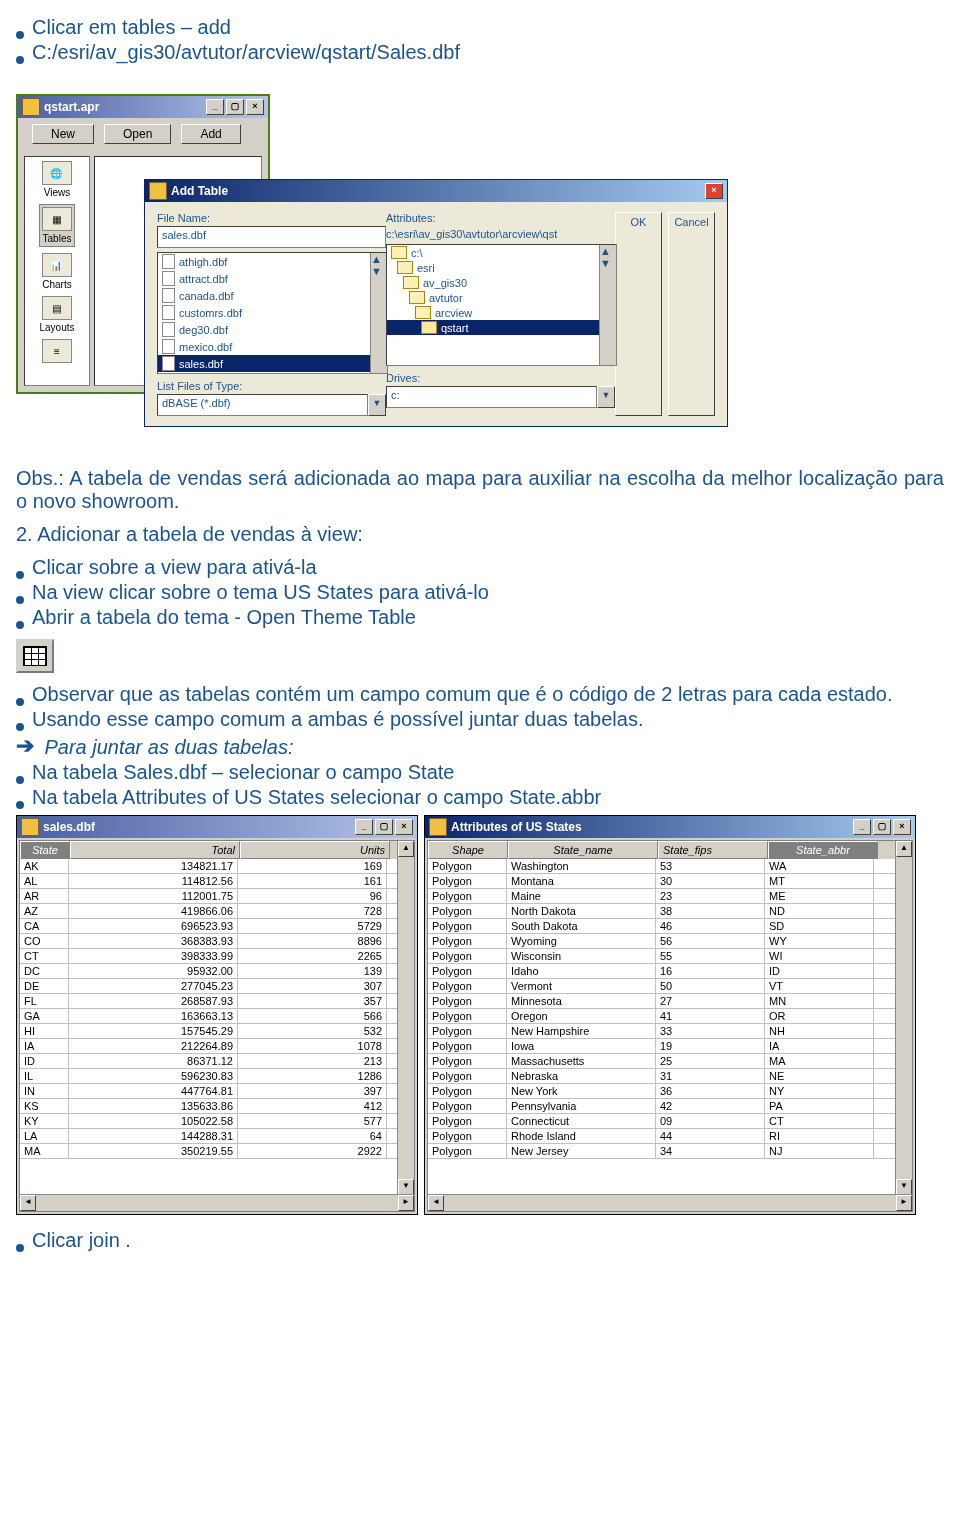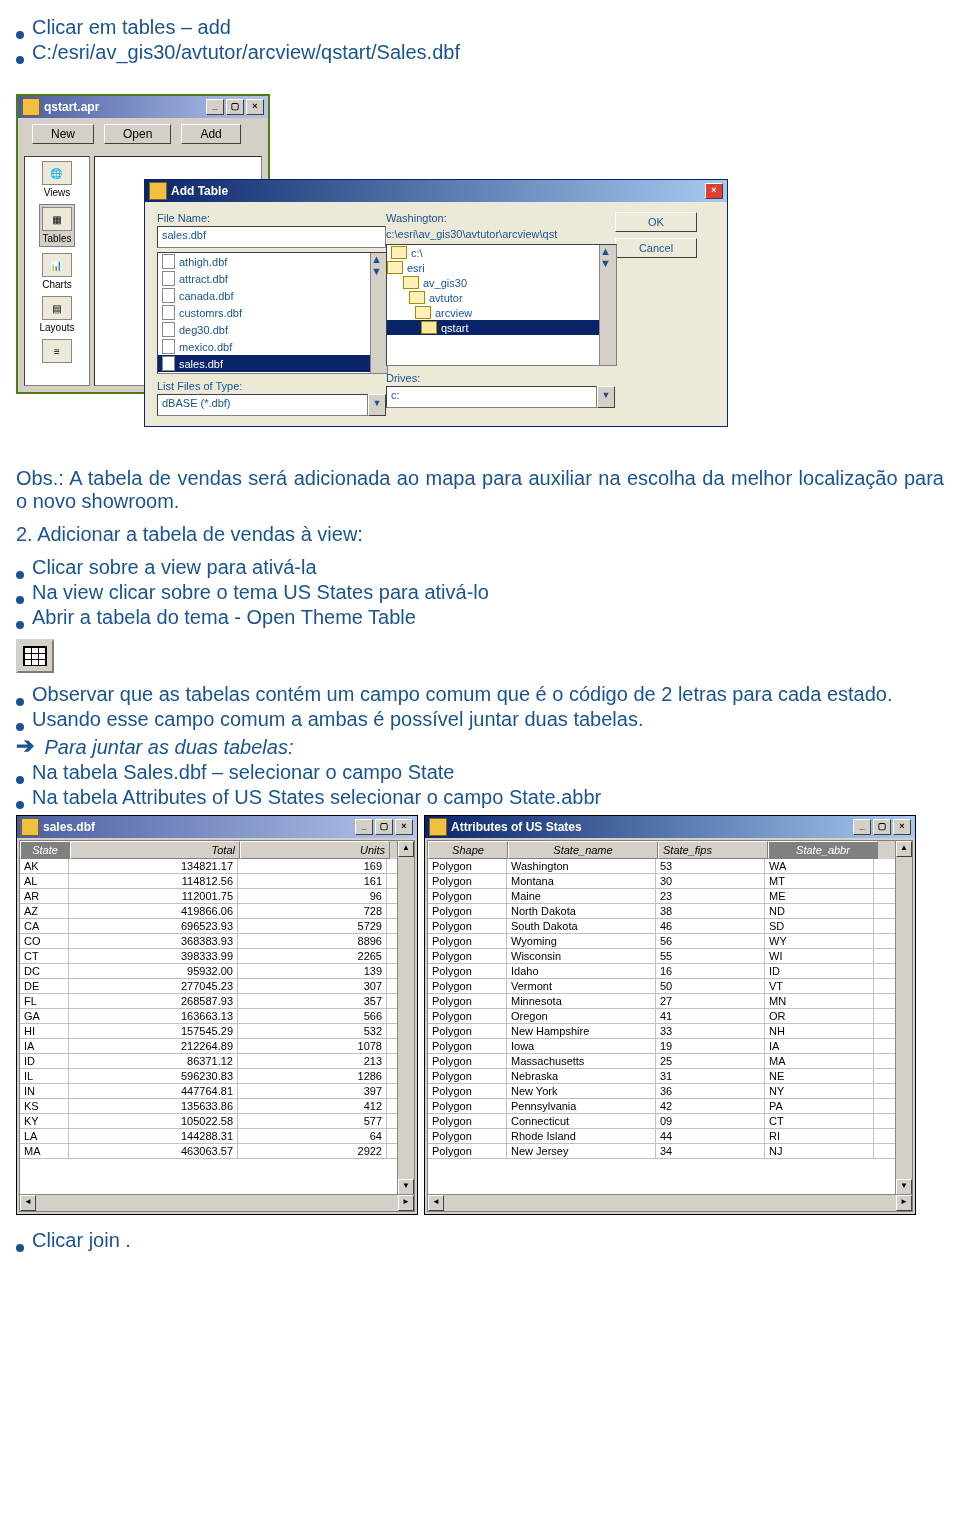--- a/index.html
+++ b/index.html
@@ -152,21 +152,21 @@
     background: #ece9d8;
     border: 1px solid #0a246a;
     position: relative;
     font-size: 11px;
   }
   .dlg-body {
     padding: 10px 12px;
     display: flex;
   }
   .dlg-col { flex: 1; }
-  .dlg-right { width: 100px; display:flex;flex-direction:column;gap:6px;}
+  .dlg-right { width: 100px; display:flex;flex-direction:row;gap:6px;}
   .dlg-label { font-size: 11px; margin-bottom: 2px; display:block;}
   .inset-field {
     background:#fff;
     border:1px solid #808080;
     border-top-color:#404040;
     border-left-color:#404040;
     padding: 2px 4px;
     font-size: 11px;
     height: 16px;
     width: calc(100% - 10px);
@@ -321,26 +321,26 @@
             <div class="arr" style="bottom:0;">▼</div>
           </div>
         </div>
         <span class="dlg-label" style="margin-top:6px;">List Files of Type:</span>
         <div class="combo">
           <div class="inset-field">dBASE (*.dbf)</div>
           <div class="drop">▼</div>
         </div>
       </div>
       <div class="dlg-col">
-        <span class="dlg-label">Washington:</span>
+        <span class="dlg-label">Attributes:</span>
         <div style="font-size:11px;padding:2px 0 4px;">c:\esri\av_gis30\avtutor\arcview\qst</div>
         <div class="listbox">
           <div id="dirs-holder">
               <div class="li-row" style="padding-left: 4px;"><span class="fold-icon-open"></span>c:\</div>
-              <div class="li-row" style="padding-left: 0;"><span class="fold-icon-open"></span>esri</div>
+              <div class="li-row" style="padding-left: 10px;"><span class="fold-icon-open"></span>esri</div>
               <div class="li-row" style="padding-left: 16px;"><span class="fold-icon-open"></span>av_gis30</div>
               <div class="li-row" style="padding-left: 22px;"><span class="fold-icon-open"></span>avtutor</div>
               <div class="li-row" style="padding-left: 28px;"><span class="fold-icon-open"></span>arcview</div>
               <div class="li-row li-sel" style="padding-left: 34px;"><span class="fold-icon"></span>qstart</div>
             </div>
           <div class="scroll">
             <div class="arr" style="top:0;">▲</div>
             <div class="arr" style="bottom:0;">▼</div>
           </div>
         </div>
@@ -509,21 +509,21 @@
             <div class="td c1">105022.58</div>
             <div class="td c2">577</div>
           </div>
           <div class="tr">
             <div class="td c0">LA</div>
             <div class="td c1">144288.31</div>
             <div class="td c2">64</div>
           </div>
           <div class="tr">
             <div class="td c0">MA</div>
-            <div class="td c1">463063.57</div>
+            <div class="td c1">350219.55</div>
             <div class="td c2">2922</div>
           </div>
         </div>
       <div class="vscroll">
           <div class="arr" style="top:0">▲</div>
           <div class="arr" style="bottom:0">▼</div>
         </div>
       <div class="hscroll">
           <div class="arr" style="left:0">◄</div>
           <div class="arr" style="right:0">►</div>

